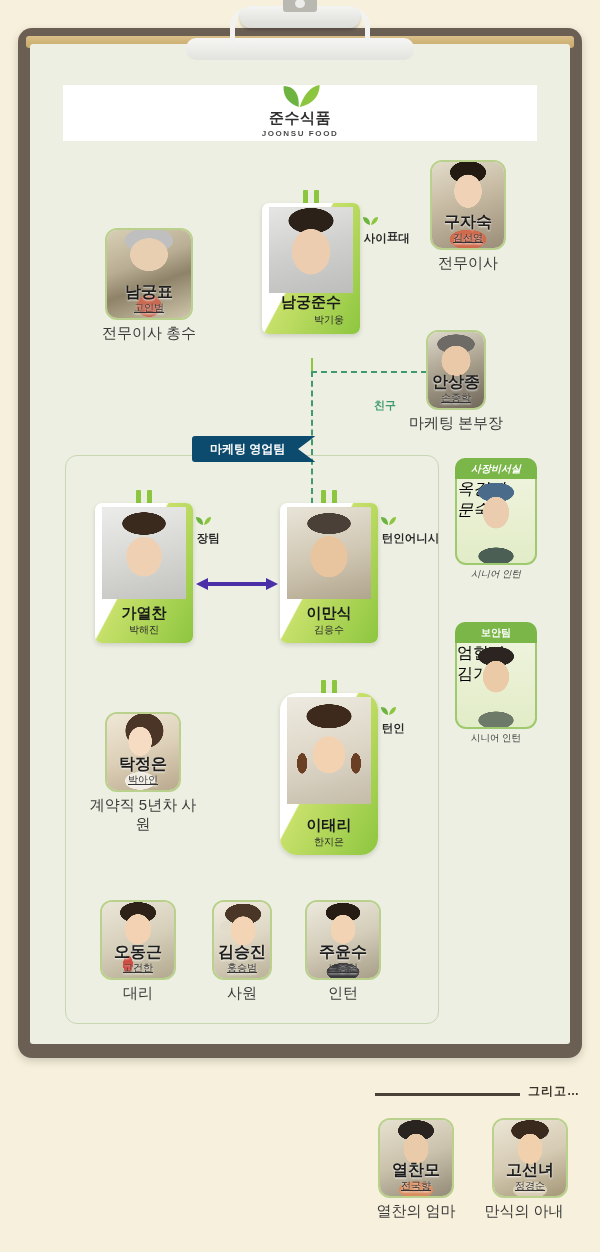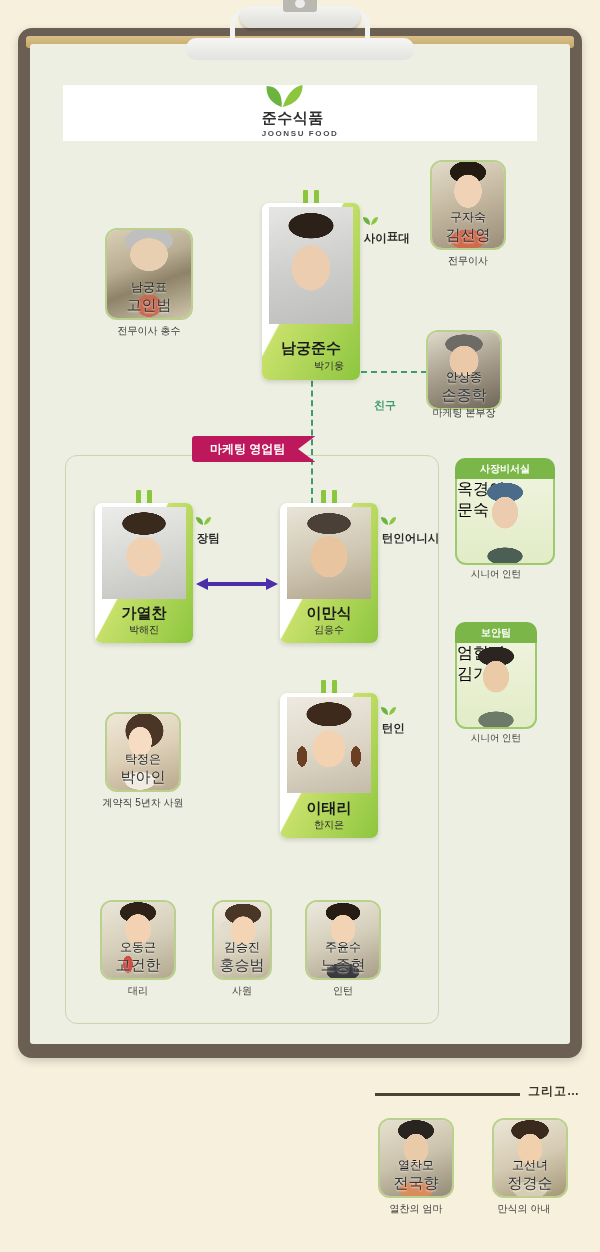--- a/index.html
+++ b/index.html
@@ -50,46 +50,46 @@
     background:linear-gradient(#f6f6f4,#e2e2de);border-radius:10px;z-index:7;
   }
 
   
   #logo-band{
     position:absolute;left:63px;top:85px;width:474px;height:56px;
     background:#ffffff;
   }
   #logo{
     position:absolute;left:50%;top:82px;transform:translateX(-50%);
-    z-index:3;
+    text-align:center;z-index:3;
   }
   #logo .leaves{height:26px;display:block;}
   #logo .kr{font-size:15px;font-weight:bold;color:#2f2f2f;letter-spacing:.5px;margin-top:1px;}
   #logo .en{font-size:8px;font-weight:bold;color:#4a4a4a;letter-spacing:1.6px;margin-top:1px;}
 
   
   .card{position:absolute;}
   .card .frame{
     border:2px solid #b9d18c;border-radius:12px;overflow:hidden;
     background:linear-gradient(#eef3dc,#e2ecc7);position:relative;
   }
   .card .photo{
     position:absolute;left:0;top:0;width:100%;height:100%;
     background-size:cover;background-position:center top;
   }
   .card .names{
     position:absolute;left:0;bottom:4px;width:100%;text-align:center;
   }
-  .card .nm{font-size:12px;font-weight:normal;color:#1d1d1d;
+  .card .nm{font-size:16px;font-weight:bold;color:#1d1d1d;
     text-shadow:0 1px 2px rgba(255,255,255,.85);line-height:1.15;}
-  .card .act{font-size:15px;color:#333;line-height:1.3;
-    text-shadow:0 1px 2px rgba(255,255,255,.85);}
+  .card .act{font-size:10px;color:#333;line-height:1.3;
+    text-shadow:0 1px 2px rgba(255,255,255,.85);text-decoration:underline;}
   .card .role{
     position:absolute;left:-20px;width:calc(100% + 40px);text-align:center;
-    font-size:10px;color:#3b3b3b;
+    font-size:15px;color:#3b3b3b;
   }
 
   
   .badge{position:absolute;}
   .badge .straps{position:absolute;left:50%;transform:translateX(-50%);top:0;}
   .badge .straps i{
     display:inline-block;width:5px;height:16px;background:#8cc63e;margin:0 3px;
     border-radius:1px;vertical-align:top;
   }
   .badge .body{
@@ -131,21 +131,21 @@
     overflow:hidden;position:relative;background:linear-gradient(#eef3dc,#e2ecc7);
   }
 
   
   #mkt-box{
     position:absolute;left:65px;top:455px;width:372px;height:567px;
     border:1.5px solid #c8d6b4;border-radius:12px;background:transparent;
   }
   #mkt-ribbon{
     position:absolute;left:192px;top:436px;height:26px;
-    background:#be185d;color:#fff;font-size:12px;font-weight:bold;
+    background:#0c4a6e;color:#fff;font-size:12px;font-weight:bold;
     line-height:26px;padding:0 30px 0 18px;
     clip-path:polygon(0 0,100% 0,86% 50%,100% 100%,0 100%);
     border-radius:3px 0 0 3px;z-index:4;
   }
 
   
   .vline{position:absolute;background:#8dc63f;width:2px;}
   .dash-v{position:absolute;width:0;border-left:2.5px dashed #3f9b6d;}
   .dash-h{position:absolute;height:0;border-top:2.5px dashed #3f9b6d;}
   #friend-label{
@@ -201,21 +201,21 @@
     <div class="names">
       <div class="nm">남궁표</div>
       <div class="act">고인범</div>
     </div>
   </div>
   <div class="role" style="top:96px;">전무이사 총수</div>
 </div>
 
 <div class="badge" style="left:262px;top:190px;width:98px;">
   <div class="straps"><i></i><i></i></div>
-  <div class="body" style="height:177px;">
+  <div class="body" style="height:131px;">
     <div class="grad"></div>
     <div class="photo" style="background-image:linear-gradient(165deg,#e6e6e4 0%,#cfcfcd 50%,#bdbdbb 100%);"></div>
     <div class="ph" style="left:7%;top:4px;width:86%;height:66%;background:radial-gradient(ellipse 27px 32px at 50% 52%,#edcdb0 0%,#edcdb0 70%,transparent 72%),radial-gradient(ellipse 30px 17px at 50% 16%,#2b2119 0%,#2b2119 74%,transparent 76%);"></div>
     <div class="nm" style="bottom:22px;">남궁준수</div>
     <div class="act" style="bottom:7px;margin-left:18px;">박기웅</div>
   </div>
   <div class="tagleaf" style="left:101px;top:22px;">
     <svg width="15" height="10" viewBox="0 0 15 10">
       <path d="M7 9 C3 8 0 5 0 1 C5 1 7 4 7 9 Z" fill="#6cb33f"></path>
       <path d="M8 9 C9 4 11 1 15 1 C15 5 12 8 8 9 Z" fill="#8cc63e"></path>
@@ -229,30 +229,30 @@
     <div class="photo" style="background-image:linear-gradient(160deg,#e2dcc9 0%,#c6b9a2 45%,#9b8e79 100%);"></div>
     <div class="ph" style="background:radial-gradient(ellipse 20px 24px at 50% 34%,#f0d3b6 0%,#f0d3b6 68%,transparent 70%),radial-gradient(ellipse 24px 15px at 50% 12%,#231a12 0%,#231a12 74%,transparent 76%),radial-gradient(ellipse 30px 16px at 50% 90%,#d06a4d 0%,#d06a4d 60%,transparent 62%);"></div>
     <div class="names">
       <div class="nm">구자숙</div>
       <div class="act">김선영</div>
     </div>
   </div>
   <div class="role" style="top:94px;">전무이사</div>
 </div>
 
-<div class="card" style="left:426px;top:330px;width:76px;">
+<div class="card" style="left:426px;top:330px;width:60px;">
   <div class="frame" style="height:76px;">
     <div class="photo" style="background-image:linear-gradient(160deg,#dedacb 0%,#a79d8b 50%,#6f6759 100%);"></div>
     <div class="ph" style="background:radial-gradient(ellipse 21px 22px at 50% 38%,#e9c9a8 0%,#e9c9a8 68%,transparent 70%),radial-gradient(ellipse 25px 13px at 50% 16%,#6e6b66 0%,#6e6b66 74%,transparent 76%);"></div>
     <div class="names">
       <div class="nm">안상종</div>
       <div class="act">손종학</div>
     </div>
   </div>
-  <div class="role" style="top:76px;text-align:center;">마케팅 본부장</div>
+  <div class="role" style="top:84px;text-align:center;">마케팅 본부장</div>
 </div>
 
 <div class="badge" style="left:95px;top:490px;width:98px;">
   <div class="straps"><i></i><i></i></div>
   <div class="body" style="height:140px;">
     <div class="grad"></div>
     <div class="photo" style="background-image:linear-gradient(165deg,#ececea 0%,#d6d6d3 55%,#c2c2bf 100%);"></div>
     <div class="ph" style="left:7%;top:4px;width:86%;height:66%;background:radial-gradient(ellipse 25px 28px at 50% 54%,#f0d0b2 0%,#f0d0b2 70%,transparent 72%),radial-gradient(ellipse 29px 15px at 50% 18%,#3a2a1e 0%,#3a2a1e 74%,transparent 76%);"></div>
     <div class="nm" style="bottom:20px;">가열찬</div>
     <div class="act" style="bottom:6px;">박해진</div>
@@ -299,21 +299,21 @@
     <div class="names">
       <div class="nm">탁정은</div>
       <div class="act">박아인</div>
     </div>
   </div>
   <div class="role" style="top:84px;">계약직 5년차 사원</div>
 </div>
 
 <div class="badge" style="left:280px;top:680px;width:98px;">
   <div class="straps"><i></i><i></i></div>
-  <div class="body" style="height:145px;">
+  <div class="body" style="height:162px;border-radius:17px;">
     <div class="grad"></div>
     <div class="photo" style="background-image:linear-gradient(165deg,#eeeae0 0%,#dcd5c6 55%,#c4bba8 100%);"></div>
     <div class="ph" style="left:7%;top:4px;width:86%;height:66%;background:radial-gradient(ellipse 23px 26px at 50% 54%,#f3d2b2 0%,#f3d2b2 70%,transparent 72%),radial-gradient(ellipse 30px 16px at 50% 18%,#3e2a1c 0%,#3e2a1c 74%,transparent 76%),radial-gradient(ellipse 7px 14px at 18% 62%,#6b3f24 0%,#6b3f24 72%,transparent 74%),radial-gradient(ellipse 7px 14px at 82% 62%,#6b3f24 0%,#6b3f24 72%,transparent 74%);"></div>
     <div class="nm" style="bottom:20px;">이태리</div>
     <div class="act" style="bottom:6px;">한지은</div>
   </div>
   <div class="tagleaf" style="left:101px;top:22px;">
     <svg width="15" height="10" viewBox="0 0 15 10">
       <path d="M7 9 C3 8 0 5 0 1 C5 1 7 4 7 9 Z" fill="#6cb33f"></path>
       <path d="M8 9 C9 4 11 1 15 1 C15 5 12 8 8 9 Z" fill="#8cc63e"></path>
@@ -351,21 +351,21 @@
     <div class="photo" style="background-image:linear-gradient(160deg,#ece9dd 0%,#d4cdba 50%,#a89e88 100%);"></div>
     <div class="ph" style="background:radial-gradient(ellipse 18px 21px at 50% 36%,#f2d3b4 0%,#f2d3b4 68%,transparent 70%),radial-gradient(ellipse 23px 13px at 50% 14%,#271c14 0%,#271c14 74%,transparent 76%),radial-gradient(ellipse 26px 14px at 50% 92%,#3a3a3e 0%,#3a3a3e 62%,transparent 64%);"></div>
     <div class="names">
       <div class="nm">주윤수</div>
       <div class="act">노종현</div>
     </div>
   </div>
   <div class="role" style="top:84px;">인턴</div>
 </div>
 
-<div class="dept" style="left:455px;top:458px;width:100px;">
+<div class="dept" style="left:455px;top:458px;width:82px;font-style:italic;">
   <div class="hdr">사장비서실</div>
   <div class="frame" style="height:84px;">
     <div class="photo" style="background-image:linear-gradient(160deg,#e4e0d0 0%,#c8c0ac 50%,#8e8878 100%);"></div>
     <div class="ph" style="background:radial-gradient(ellipse 19px 23px at 50% 40%,#ecccae 0%,#ecccae 68%,transparent 70%),radial-gradient(ellipse 24px 13px at 50% 16%,#4a6b8a 0%,#4a6b8a 74%,transparent 76%),radial-gradient(ellipse 28px 14px at 50% 92%,#4b5f54 0%,#4b5f54 62%,transparent 64%);"></div>
     <div class="names">
       <div class="nm">옥경이</div>
       <div class="act">문숙</div>
     </div>
   </div>
   <div class="role" style="top:110px;left:-20px;width:122px;text-align:center;position:absolute;font-size:9.5px;color:#3b3b3b;">시니어 인턴</div>

